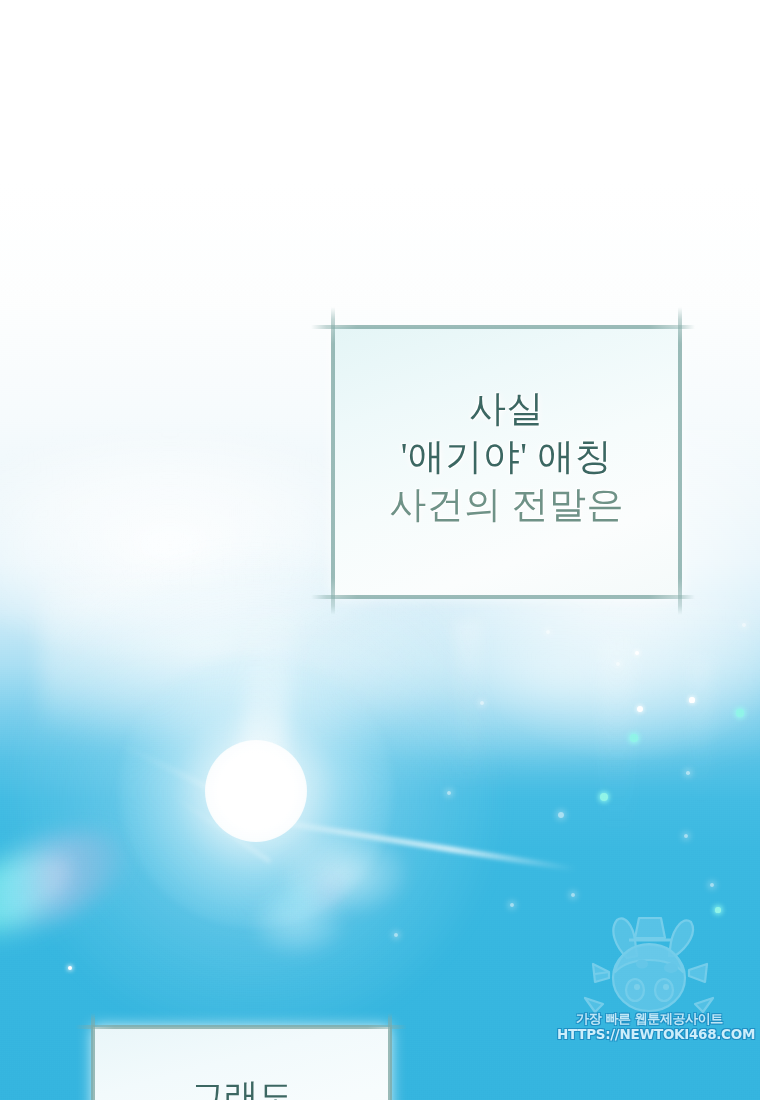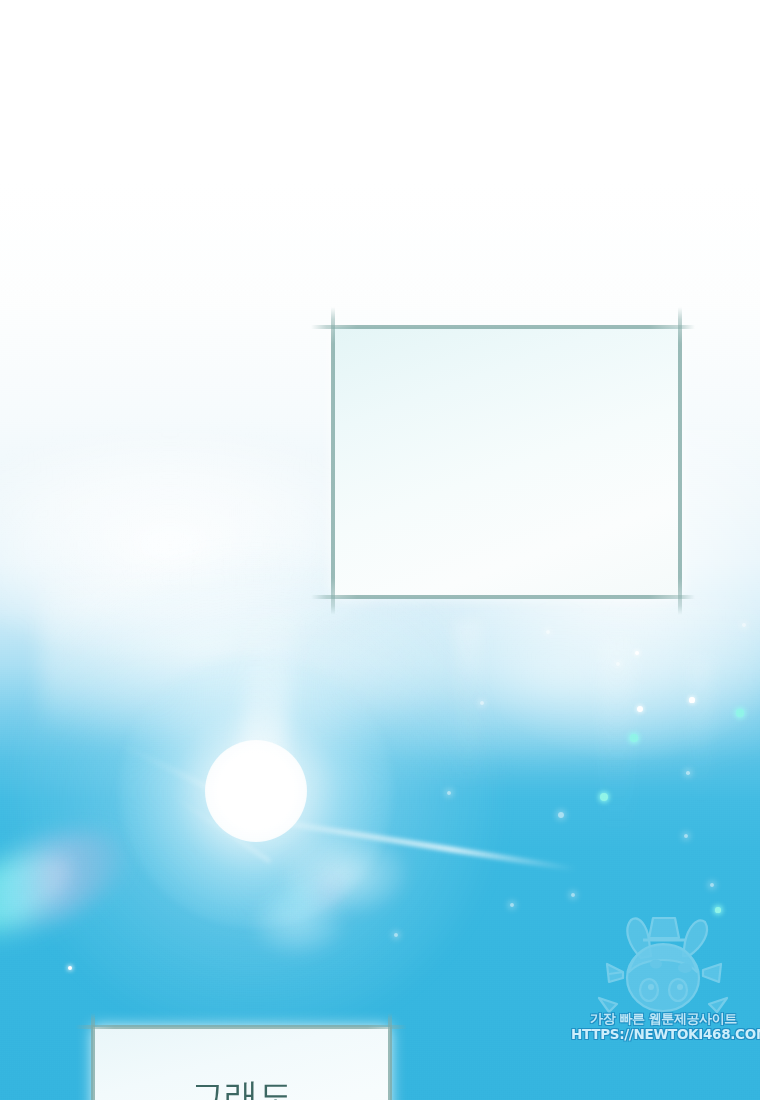--- a/index.html
+++ b/index.html
@@ -380,21 +380,21 @@
     font-family: "Liberation Serif", "DejaVu Serif", serif;
     font-size: 34px;
     color: #3c6762;
     white-space: nowrap;
     overflow: hidden;
   }
 
   
   .watermark {
     position: absolute;
-    left: 571px; top: 912px;
+    left: 557px; top: 912px;
     width: 185px; height: 170px;
     pointer-events: none;
   }
   .wm-mascot {
     position: absolute;
     left: 22px; top: 0px;
     width: 140px; height: 112px;
     opacity: 0.34;
   }
   .wm-lines {
@@ -497,20 +497,25 @@
   <div class="grain"></div>
 
   <div class="panel panel-main" style="left:333px; top:327px; width:347px; height:270px;">
     <div class="panel-fill"></div>
 
     <div class="frame-line h" style="left:-22px; top:-2px; width:384px;"></div>
     <div class="frame-line h" style="left:-22px; top:268px; width:384px;"></div>
     <div class="frame-line v" style="left:-2px; top:-20px; height:308px;"></div>
     <div class="frame-line v" style="left:345px; top:-20px; height:308px;"></div>
 
+    <div class="narration">
+      <span class="line l1">사실</span>
+      <span class="line l2">'애기야' 애칭</span>
+      <span class="line l3">사건의 전말은</span>
+    </div>
   </div>
 
   <div class="panel panel-bottom" style="left:93px; top:1027px; width:297px; height:120px;">
     <div class="panel-fill"></div>
 
     <div class="frame-line h" style="left:-18px; top:-2px; width:332px;"></div>
     <div class="frame-line v" style="left:-2px; top:-14px; height:150px;"></div>
     <div class="frame-line v" style="left:295px; top:-14px; height:150px;"></div>
 
     <div class="bottom-text">그래도</div>

